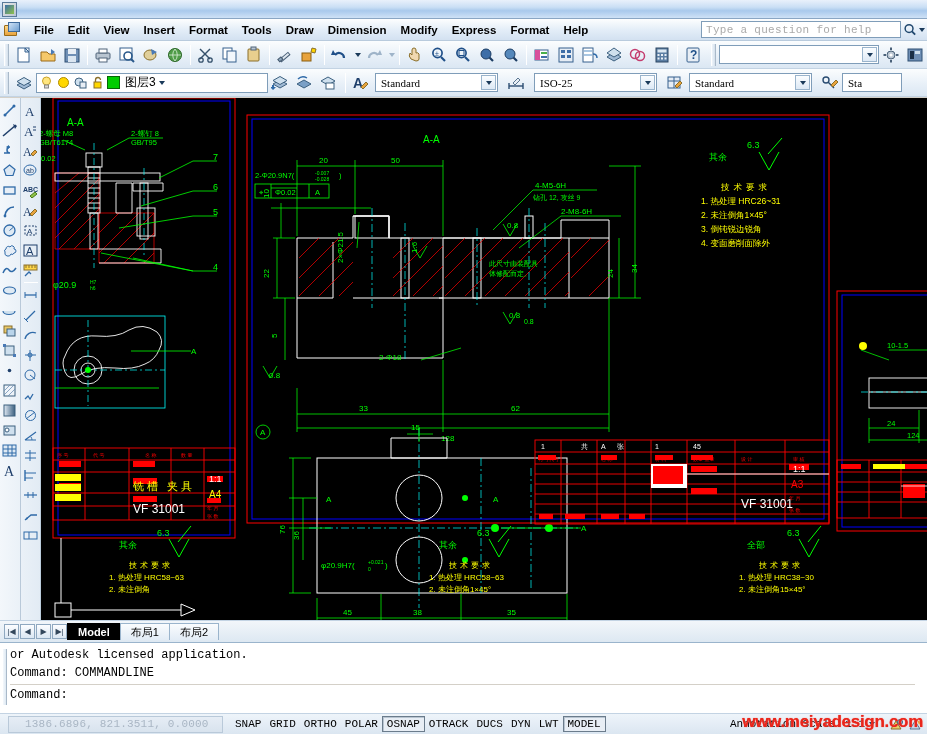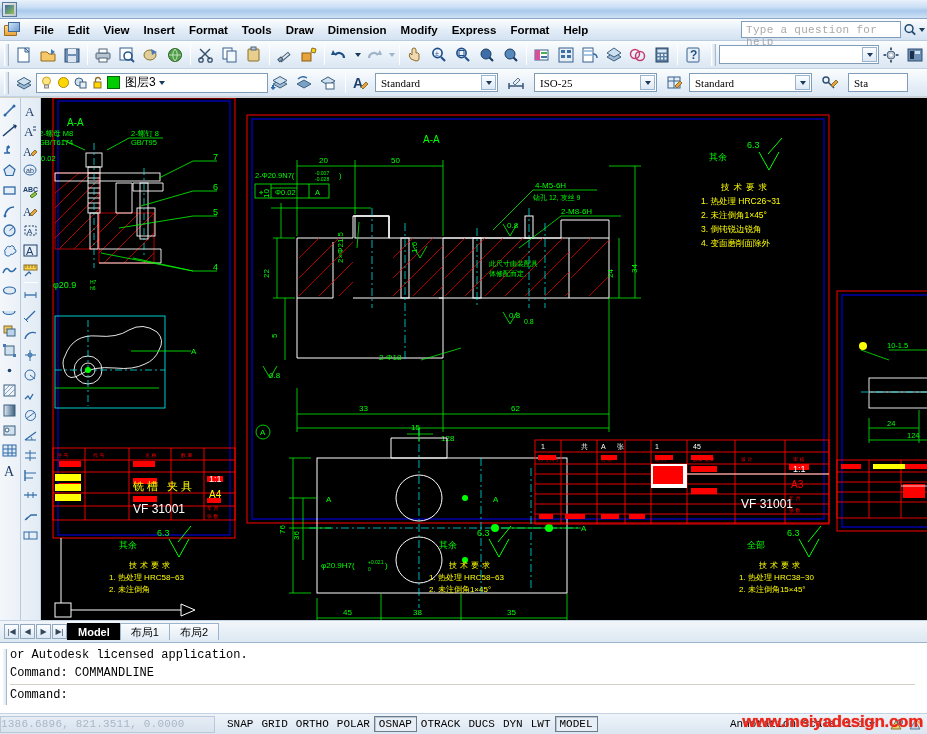--- a/index.html
+++ b/index.html
@@ -50,21 +50,21 @@
   }
   .menu-appicon .f2{
     position:absolute;left:5px;top:1px;width:12px;height:10px;
     background:linear-gradient(135deg,#cfe2f6,#6f9fd0);
     border:1px solid #3f6b9c;
   }
   .menubar .mi{
     padding:3px 7px; font-size:11.5px; color:#000; cursor:default; white-space:nowrap;font-weight:bold;
   }
   .helpbox{
-    position:absolute; right:26px; top:2px; width:160px; height:17px;
+    position:absolute; right:26px; top:2px; width:200px; height:17px;
     background:#fff; border:1px solid #7f9db9;
     font-size:11px; color:#aaa; padding:2px 4px; font-family:"Liberation Mono",monospace;
     letter-spacing:.3px;
   }
   .help-search{
     position:absolute; right:2px; top:2px; width:22px;height:17px;
     display:flex;align-items:center;justify-content:center;gap:1px;
   }
 
   
@@ -147,25 +147,25 @@
             border-left:1px solid #fff;border-right:1px solid #a9b9c9;
             background:linear-gradient(to right,#f4f8fc,#dde8f2);}
 
   
   .statusbar{
     position:absolute;left:0;top:713px;width:927px;height:21px;
     background:linear-gradient(to bottom,#eef4fa,#dbe6f1);
     border-top:1px solid #c3d3e3; display:flex; align-items:center;
   }
   .coords{
-    width:215px;height:17px;margin-left:0;
+    width:215px;height:17px;margin-left:8px;
     background:linear-gradient(to bottom,#e6edf5,#d8e3ee);
     border:1px solid #b9c9d9;
     font-family:"Liberation Mono",monospace;font-size:11px;color:#a9b6c4;
-    display:flex;align-items:center;padding-left:0; letter-spacing:.2px;
+    display:flex;align-items:center;padding-left:16px; letter-spacing:.2px;
   }
   .sbtn{
     height:16px;padding:0 4px;font-family:"Liberation Mono",monospace;font-size:11px;
     display:flex;align-items:center;color:#000;margin-left:0;
   }
   .sbtn.pressed{ border:1px solid #6b7c8c; background:#e8eef5;
                  box-shadow: inset 1px 1px 0 #b9c5d1; }
   .annoscale{
     position:absolute;right:52px;top:4px;font-family:"Liberation Mono",monospace;
     font-size:11px;color:#000;display:flex;align-items:center;gap:3px;
@@ -538,21 +538,21 @@
         </div>
     </div>
 
     <div class="tbtn" style="margin-left:6px">
       <svg width="18" height="18">
           <circle cx="5" cy="6" r="3" fill="none" stroke="#2b4d72" stroke-width="1.4"></circle>
           <path d="M7 8 l6 6" stroke="#2b4d72" stroke-width="1.4"></path>
           <path d="M10 11 l5 -5 2 2 -5 5z" fill="#e8a33d" stroke="#8a6f2a"></path>
         </svg>
     </div>
-    <div class="combo" style="width:60px;margin-left:6px">
+    <div class="combo" style="width:60px;margin-left:0">
       <span>Sta</span>
     </div>
   </div>
 
   <div class="canvaswrap">
     <svg id="cad" viewBox="0 0 886 522" preserveAspectRatio="none">
       <rect x="0" y="0" width="886" height="522" fill="#000"></rect>
 
       <g stroke-width="1" fill="none">
         <rect x="12" y="0" width="182" height="440" stroke="#ff0000"></rect>

